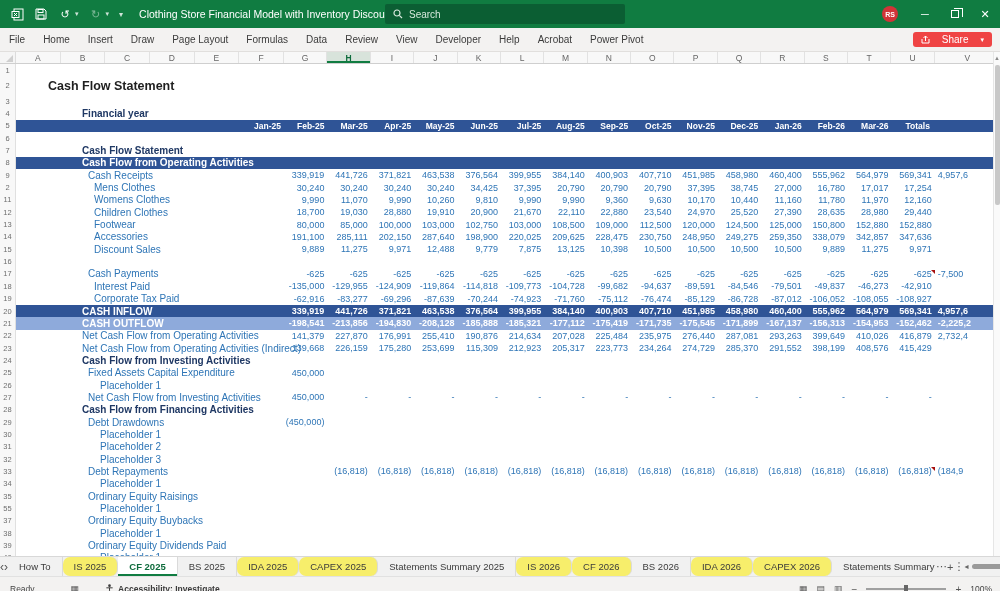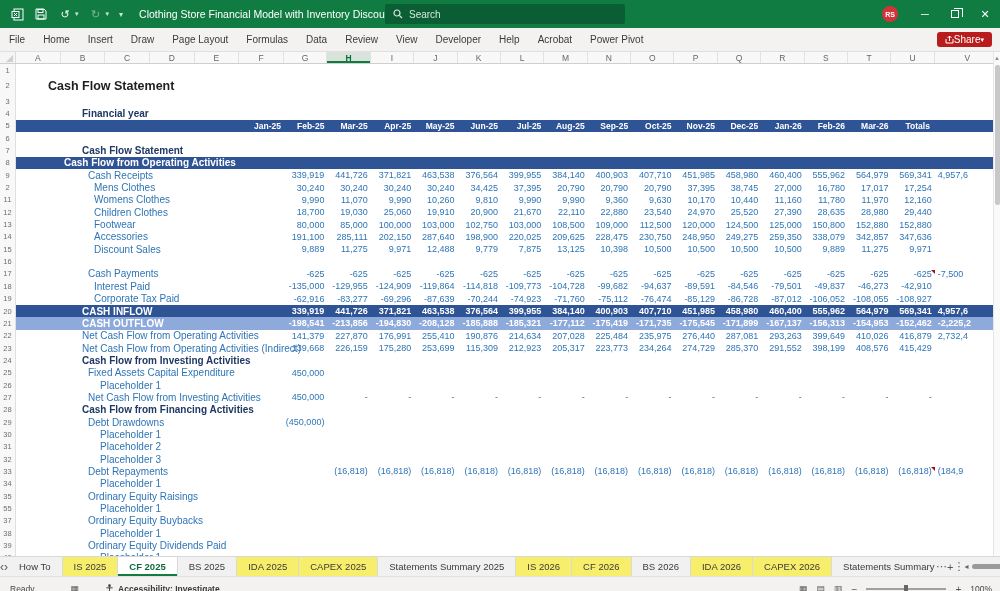--- a/index.html
+++ b/index.html
@@ -18,22 +18,22 @@
   .tb-right { margin-left:auto; display:flex; align-items:center; height:100%; }
   .avatar { width:16px; height:16px; border-radius:50%; background:#D13438; color:#fff; font-size:7px; font-weight:bold;
             display:flex; align-items:center; justify-content:center; margin-right:12px; }
   .winbtn { width:30px; height:28px; display:flex; align-items:center; justify-content:center; font-size:11px; color:#fff; }
   .restore-glyph { width:8px; height:8px; border:1px solid #fff; position:relative; }
   .restore-glyph:before { content:""; position:absolute; left:2px; top:-3px; width:8px; height:8px; border:1px solid #fff; border-left:none; border-bottom:none; }
 
   
   .ribbon { height:24px; background:#F3F2F1; display:flex; align-items:center; border-bottom:1px solid #E1DFDD; }
   .rtab { font-size:10px; color:#3B3B3B; padding:0 9px; line-height:23px; white-space:nowrap; }
-  .share-btn { margin-left:auto; margin-right:8px; background:#b91c1c; color:#fff; font-size:10px; border-radius:3px;
-               padding:2px 8px; display:flex; align-items:center; gap:0; }
+  .share-btn { margin-left:auto; margin-right:8px; background:#ef4444; color:#fff; font-size:10px; border-radius:3px;
+               padding:2px 8px; display:flex; align-items:center; gap:12px; }
 
   
   .colheads { height:12px; display:flex; background:#F8F8F8; border-bottom:1px solid #CFCFCF; width:1000px; }
   .corner { width:16px; height:100%; border-right:1px solid #DCDCDC; position:relative; background:#F5F5F5; }
   .corner:after { content:""; position:absolute; right:2px; bottom:1px; border-left:7px solid transparent; border-bottom:7px solid #CFCFCF; }
   .col { width:43.4px; font-size:8.5px; color:#666; text-align:center; line-height:12px; border-right:1px solid #E2E2E2; }
   .col.wide { width:44.67px; }
   .col.last { flex:1; border-right:none; }
   .col.sel { background:#D8E3DB; color:#0E6B3C; font-weight:bold; box-shadow:inset 0 -2px 0 #107C41; }
 
@@ -60,21 +60,21 @@
 
   
   .vscroll { position:absolute; top:-12px; right:0; width:7px; height:504px; background:#FAFAFA; border-left:1px solid #E6E6E6; }
   .vscroll .up { height:11px; display:flex; align-items:center; justify-content:center; font-size:6px; color:#8a8a8a; }
   .vscroll .thumb { position:absolute; top:13px; left:1px; width:5px; height:140px; background:#C8C8C8; border-radius:2px; }
 
   
   .tabbar { height:20px; background:#F1F1F1; border-top:1px solid #D8D8D8; display:flex; align-items:stretch; font-size:9.5px; color:#3B3B3B; }
   .tnav { width:18px; display:flex; align-items:center; justify-content:center; color:#555; font-size:12px; }
   .stab { padding:0 11px; display:flex; align-items:center; border-right:1px solid #DADADA; white-space:nowrap; }
-  .stab.yellow { background:#F7EE6B; }
+  .stab.yellow { background:#F7EE6B;border-radius:7px; }
   .stab.active { background:#fff; color:#0E6B3C; font-weight:bold; box-shadow:inset 0 -2px 0 #107C41; }
   .stab.clip { overflow:hidden; max-width:104px; border-right:none; }
   .tbtn { width:20px; display:flex; align-items:center; justify-content:center; color:#555; font-size:11px; }
   .hscroll { margin-left:auto; display:flex; align-items:center; gap:3px; padding-right:4px; color:#666; }
   .hthumb { width:34px; height:5px; background:#9a9a9a; border-radius:3px; }
 
   
   .statusbar { height:25px; background:#F3F2F1; border-top:1px solid #E1E1E1; display:flex; align-items:center; font-size:8.5px; color:#444; }
   .statusbar .ready { padding-left:10px; }
   .macro-ic { margin-left:36px; font-size:9px; color:#555; }
@@ -228,21 +228,21 @@
       <div class="r">
         <div class="num">6</div>
         <div class="lab" style="padding-left: 66px;"></div>
       </div>
       <div class="r h">
         <div class="num">7</div>
         <div class="lab" style="padding-left: 66px;">Cash Flow Statement</div>
       </div>
       <div class="r b">
         <div class="num">8</div>
-        <div class="lab" style="padding-left: 48px;">Cash Flow from Operating Activities</div>
+        <div class="lab" style="padding-left: 66px;">Cash Flow from Operating Activities</div>
       </div>
       <div class="r">
         <div class="num">9</div>
         <div class="lab" style="padding-left: 72px;">Cash Receipts</div>
         <div class="v">339,919</div>
         <div class="v">441,726</div>
         <div class="v">371,821</div>
         <div class="v">463,538</div>
         <div class="v">376,564</div>
         <div class="v">399,955</div>
@@ -295,21 +295,21 @@
         <div class="v">11,780</div>
         <div class="v">11,970</div>
         <div class="v">12,160</div>
         <div class="tot"></div>
       </div>
       <div class="r">
         <div class="num">12</div>
         <div class="lab" style="padding-left: 78px;">Children Clothes</div>
         <div class="v">18,700</div>
         <div class="v">19,030</div>
-        <div class="v">25,060</div>
+        <div class="v">28,880</div>
         <div class="v">19,910</div>
         <div class="v">20,900</div>
         <div class="v">21,670</div>
         <div class="v">22,110</div>
         <div class="v">22,880</div>
         <div class="v">23,540</div>
         <div class="v">24,970</div>
         <div class="v">25,520</div>
         <div class="v">27,390</div>
         <div class="v">28,635</div>

